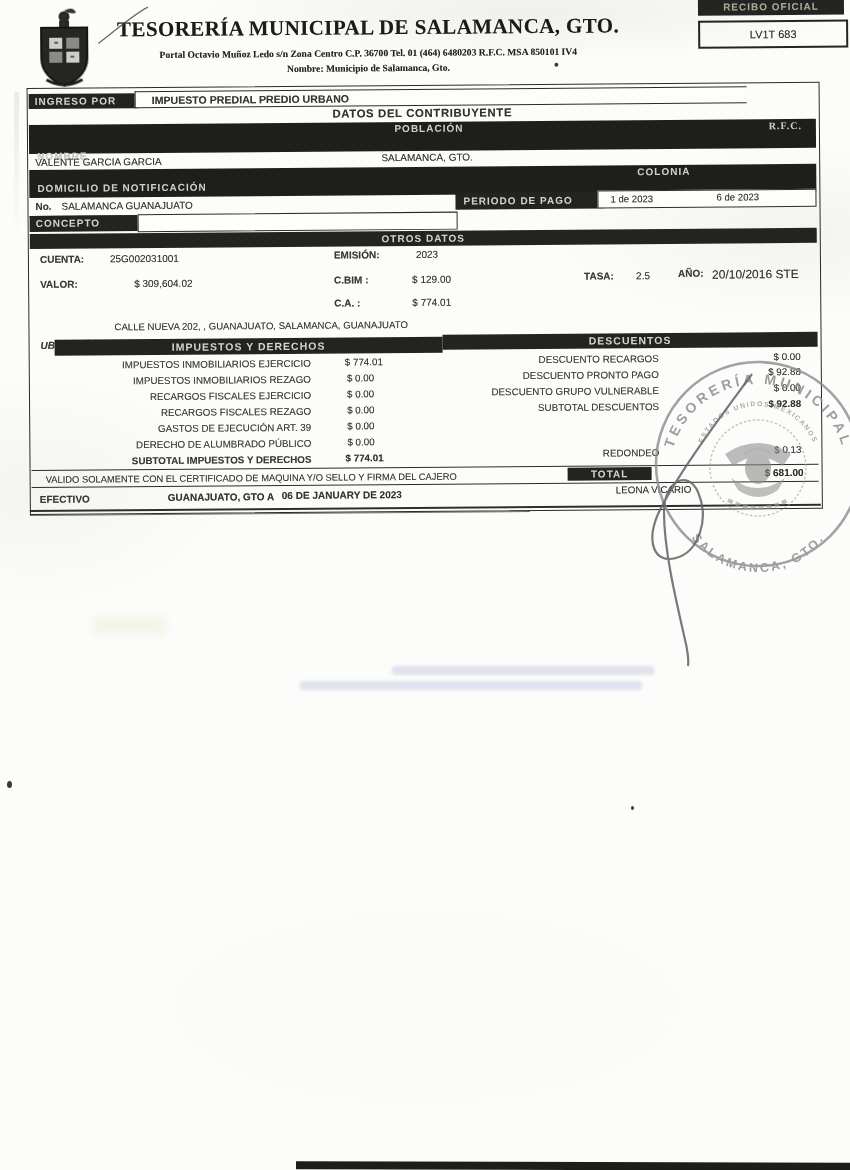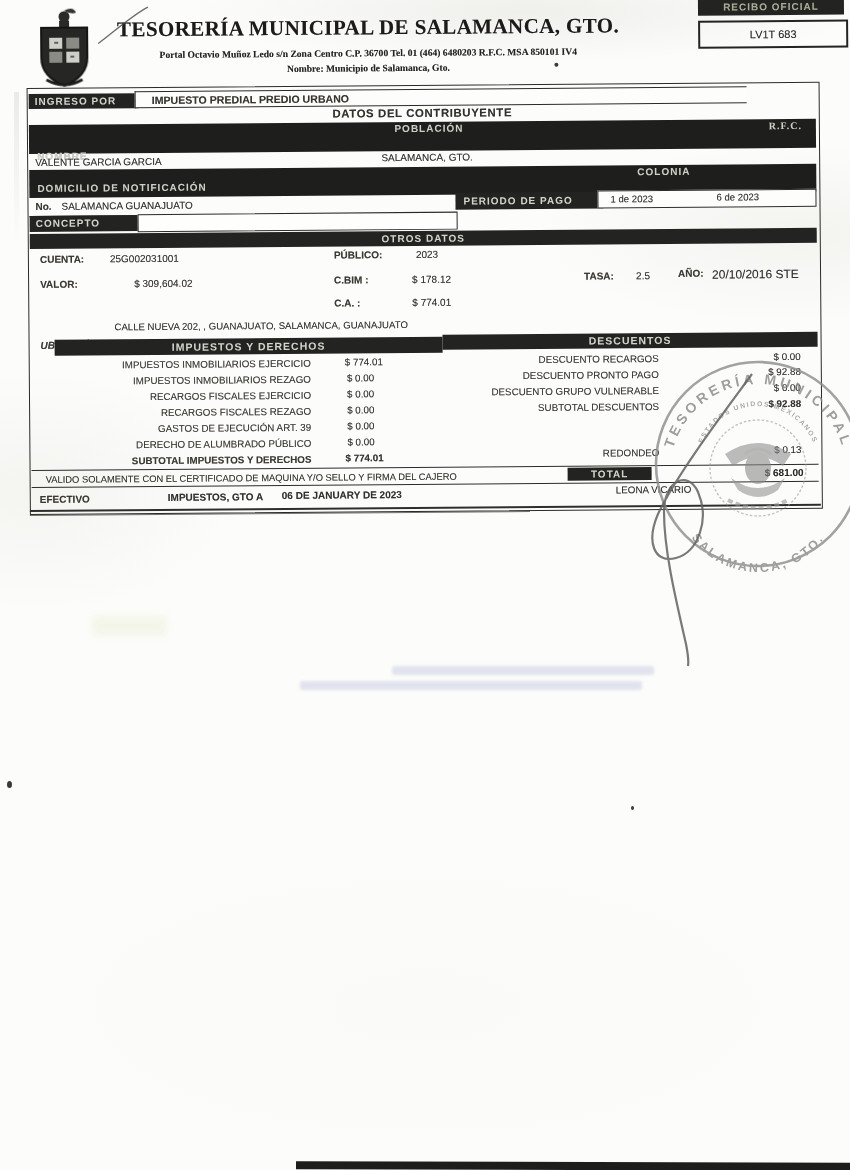--- a/index.html
+++ b/index.html
@@ -97,27 +97,27 @@
       <span class="abs val" style="left:118px;top:1px;font-size:9.6px;">6 de 2023</span>
     </div>
 
     <div class="abs bar" style="left:2px;top:216px;width:104px;height:16px;line-height:16px;padding-left:6px;">CONCEPTO</div>
     <div class="abs" style="left:110px;top:215px;width:318px;height:16px;border:1.5px solid #2b2b29;background:#fefefc;"></div>
 
     <div class="abs bar tc" style="left:2px;top:234px;width:787px;height:15px;line-height:15px;">OTROS DATOS</div>
 
     <div class="abs lbl b" style="left:12px;top:254px;">CUENTA:</div>
     <div class="abs val" style="left:82px;top:254px;">25G002031001</div>
-    <div class="abs lbl b" style="left:306px;top:252px;">PÚBLICO:</div>
+    <div class="abs lbl b" style="left:306px;top:252px;">EMISIÓN:</div>
     <div class="abs val" style="left:388px;top:252px;">2023</div>
 
     <div class="abs lbl b" style="left:12px;top:279px;">VALOR:</div>
     <div class="abs val" style="left:82px;top:279px;margin-left:24px;">$ 309,604.02</div>
     <div class="abs lbl b" style="left:306px;top:277px;">C.BIM :</div>
-    <div class="abs val" style="left:384px;top:277px;">$ 178.12</div>
+    <div class="abs val" style="left:384px;top:277px;">$ 129.00</div>
     <div class="abs lbl b" style="left:556px;top:275px;">TASA:</div>
     <div class="abs val" style="left:608px;top:275px;">2.5</div>
     <div class="abs lbl b" style="left:650px;top:273px;">AÑO:</div>
     <div class="abs val" style="left:684px;top:273px;font-size:12px;">20/10/2016 STE</div>
 
     <div class="abs lbl b" style="left:306px;top:300px;">C.A. :</div>
     <div class="abs val" style="left:384px;top:300px;">$ 774.01</div>
 
     <div class="abs lbl b" style="left:12px;top:340px;font-style:italic;">UBICACIÓN:</div>
     <div class="abs val" style="left:86px;top:322px;font-size:9.6px;">CALLE NUEVA 202, , GUANAJUATO, SALAMANCA, GUANAJUATO</div>
@@ -156,21 +156,21 @@
     </div>
 
     <div class="abs" style="left:2px;top:470px;width:787px;height:18px;border-top:1.8px solid #2b2b29;border-bottom:1.8px solid #2b2b29;box-sizing:border-box;">
       <span class="abs" style="left:14px;top:3px;font-size:9.4px;color:#38362f;">VALIDO SOLAMENTE CON EL CERTIFICADO DE MAQUINA Y/O SELLO Y FIRMA DEL CAJERO</span>
       <span class="abs bar tc" style="left:536px;top:1px;width:84px;height:13px;line-height:13px;">TOTAL</span>
       <span class="abs tr b" style="left:680px;top:2px;width:92px;font-size:10px;color:#2e2c28;">$ 681.00</span>
     </div>
 
     <div class="abs" style="left:2px;top:488px;width:787px;height:20px;">
       <span class="abs lbl b" style="left:8px;top:6px;">EFECTIVO</span>
-      <span class="abs val b" style="left:136px;top:5px;">IMPUESTOS, GTO A</span>
+      <span class="abs val b" style="left:136px;top:5px;">GUANAJUATO, GTO A</span>
       <span class="abs val b" style="left:250px;top:4px;">06 DE JANUARY DE 2023</span>
       <span class="abs val" style="left:584px;top:1px;font-size:9.8px;">LEONA VICARIO</span>
     </div>
     <div class="abs" style="left:0;top:510px;width:791px;height:0;border-bottom:2px solid #2e2e2c;"></div>
     <div class="abs" style="left:0;top:515px;width:500px;height:0;border-bottom:1.2px solid #3a3a38;opacity:.7;"></div>
   </div>
 
   <svg class="abs" style="left:645px;top:350px;width:225px;height:235px;opacity:.82;" viewBox="0 0 225 235">
     <defs>
       <path id="arcTop" d="M 25 122 A 88 88 0 0 1 201 122"></path>

